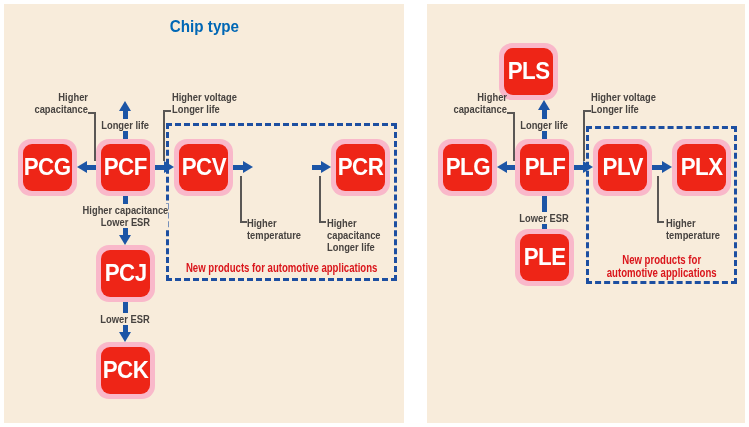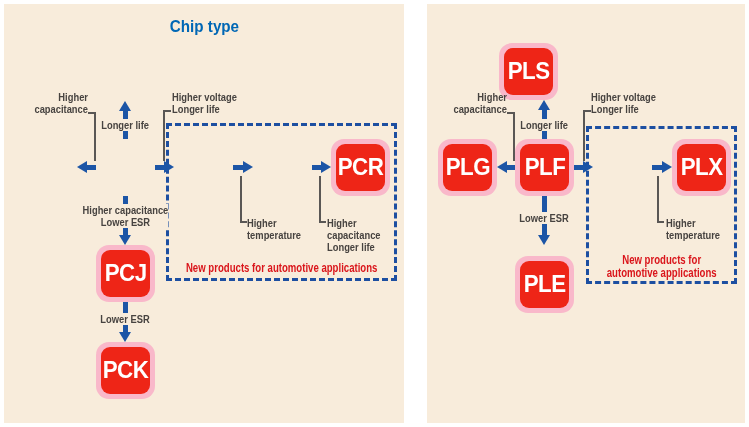--- a/index.html
+++ b/index.html
@@ -103,20 +103,35 @@
 
   <i class="cn" style="left:84px;top:108px;width:7px;height:1.5px"></i>
   <i class="cn" style="left:90px;top:108px;width:1.5px;height:49px"></i>
   <i class="cn" style="left:159px;top:106px;width:8px;height:1.5px"></i>
   <i class="cn" style="left:159px;top:106px;width:1.5px;height:51px"></i>
   <i class="cn" style="left:236px;top:172px;width:1.5px;height:46px"></i>
   <i class="cn" style="left:236px;top:217px;width:7px;height:1.5px"></i>
   <i class="cn" style="left:315px;top:172px;width:1.5px;height:46px"></i>
   <i class="cn" style="left:315px;top:217px;width:7px;height:1.5px"></i>
 
+  <div class="box" style="left:14px;top:135px">
+      <div class="in">
+        <span class="bt">PCG</span>
+      </div>
+    </div>
+  <div class="box" style="left:92px;top:135px">
+      <div class="in">
+        <span class="bt">PCF</span>
+      </div>
+    </div>
+  <div class="box" style="left:170px;top:135px">
+      <div class="in">
+        <span class="bt">PCV</span>
+      </div>
+    </div>
   <div class="box" style="left:92px;top:241px">
       <div class="in">
         <span class="bt">PCJ</span>
       </div>
     </div>
   <div class="box" style="left:327px;top:135px">
       <div class="in">
         <span class="bt">PCR</span>
       </div>
     </div>
@@ -182,26 +197,31 @@
   <div class="box" style="left:11px;top:135px">
       <div class="in">
         <span class="bt">PLG</span>
       </div>
     </div>
   <div class="box" style="left:88px;top:135px">
       <div class="in">
         <span class="bt">PLF</span>
       </div>
     </div>
+  <div class="box" style="left:166px;top:135px">
+      <div class="in">
+        <span class="bt">PLV</span>
+      </div>
+    </div>
   <div class="box" style="left:245px;top:135px">
       <div class="in">
         <span class="bt">PLX</span>
       </div>
     </div>
-  <div class="box" style="left:88px;top:252px">
+  <div class="box" style="left:88px;top:225px">
       <div class="in">
         <span class="bt">PLE</span>
       </div>
     </div>
 
   <div class="lbl ar" style="right:238px;top:87px;width:150px"><span class="t">Higher
 capacitance</span></div>
   <div class="lbl al" style="left:164px;top:87px"><span class="t">Higher voltage
 Longer life</span></div>
   <div class="lbl ac" style="left:-33px;top:115px"><span class="t bg">Longer life</span></div>

